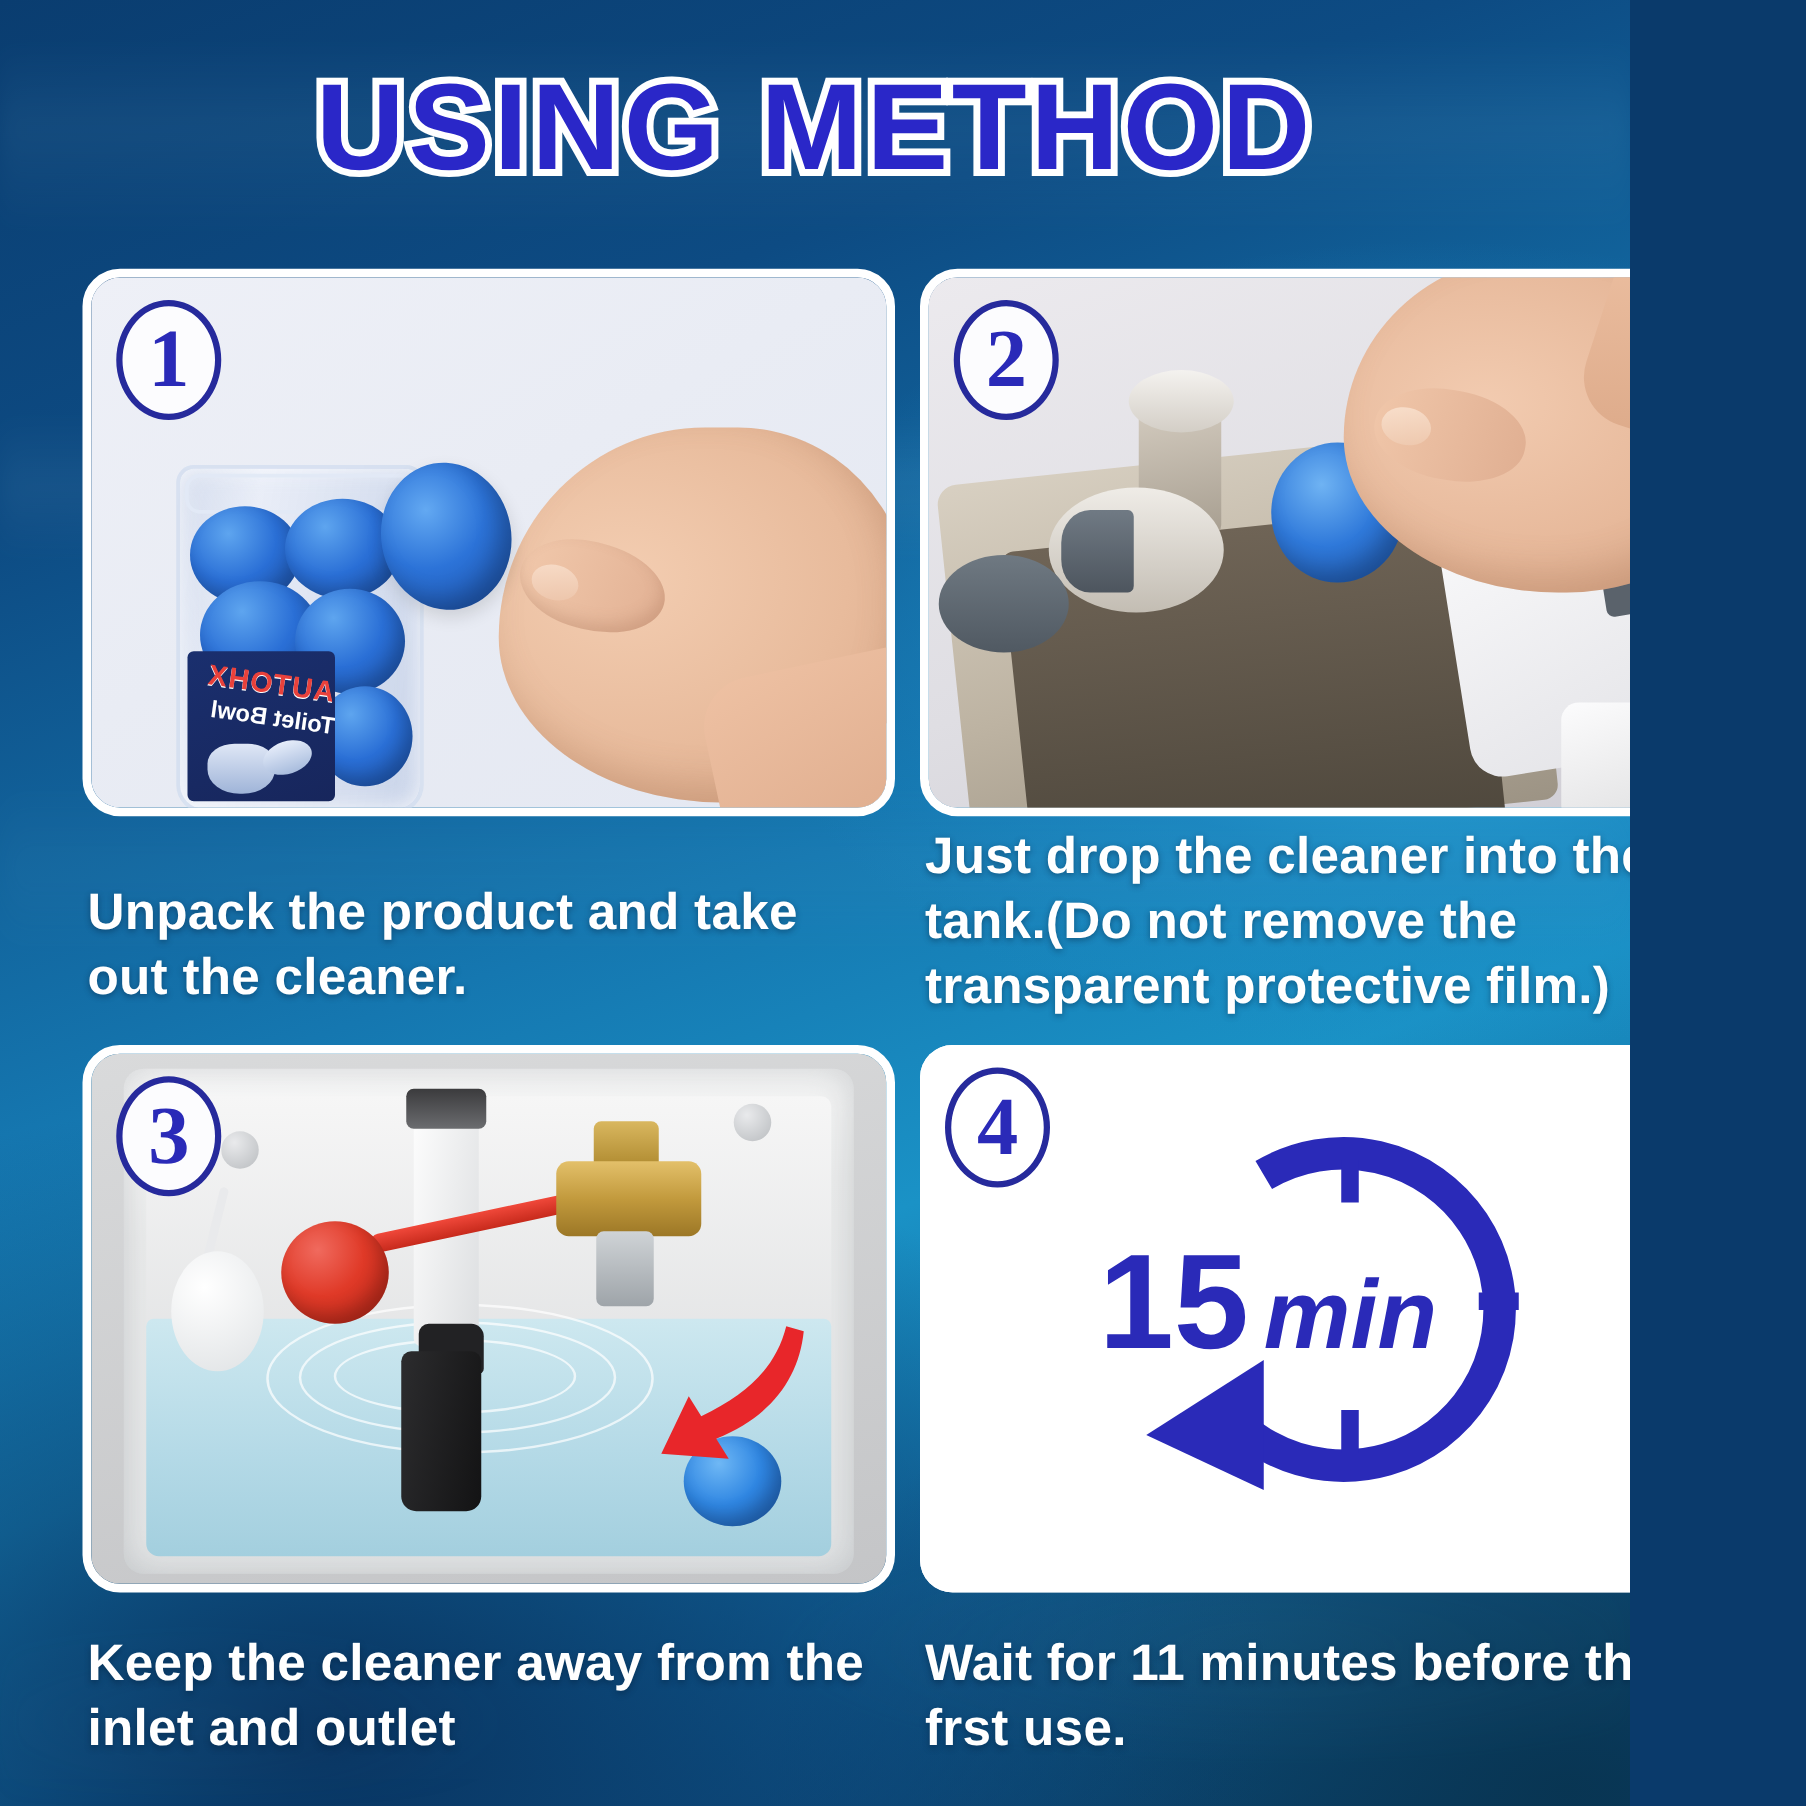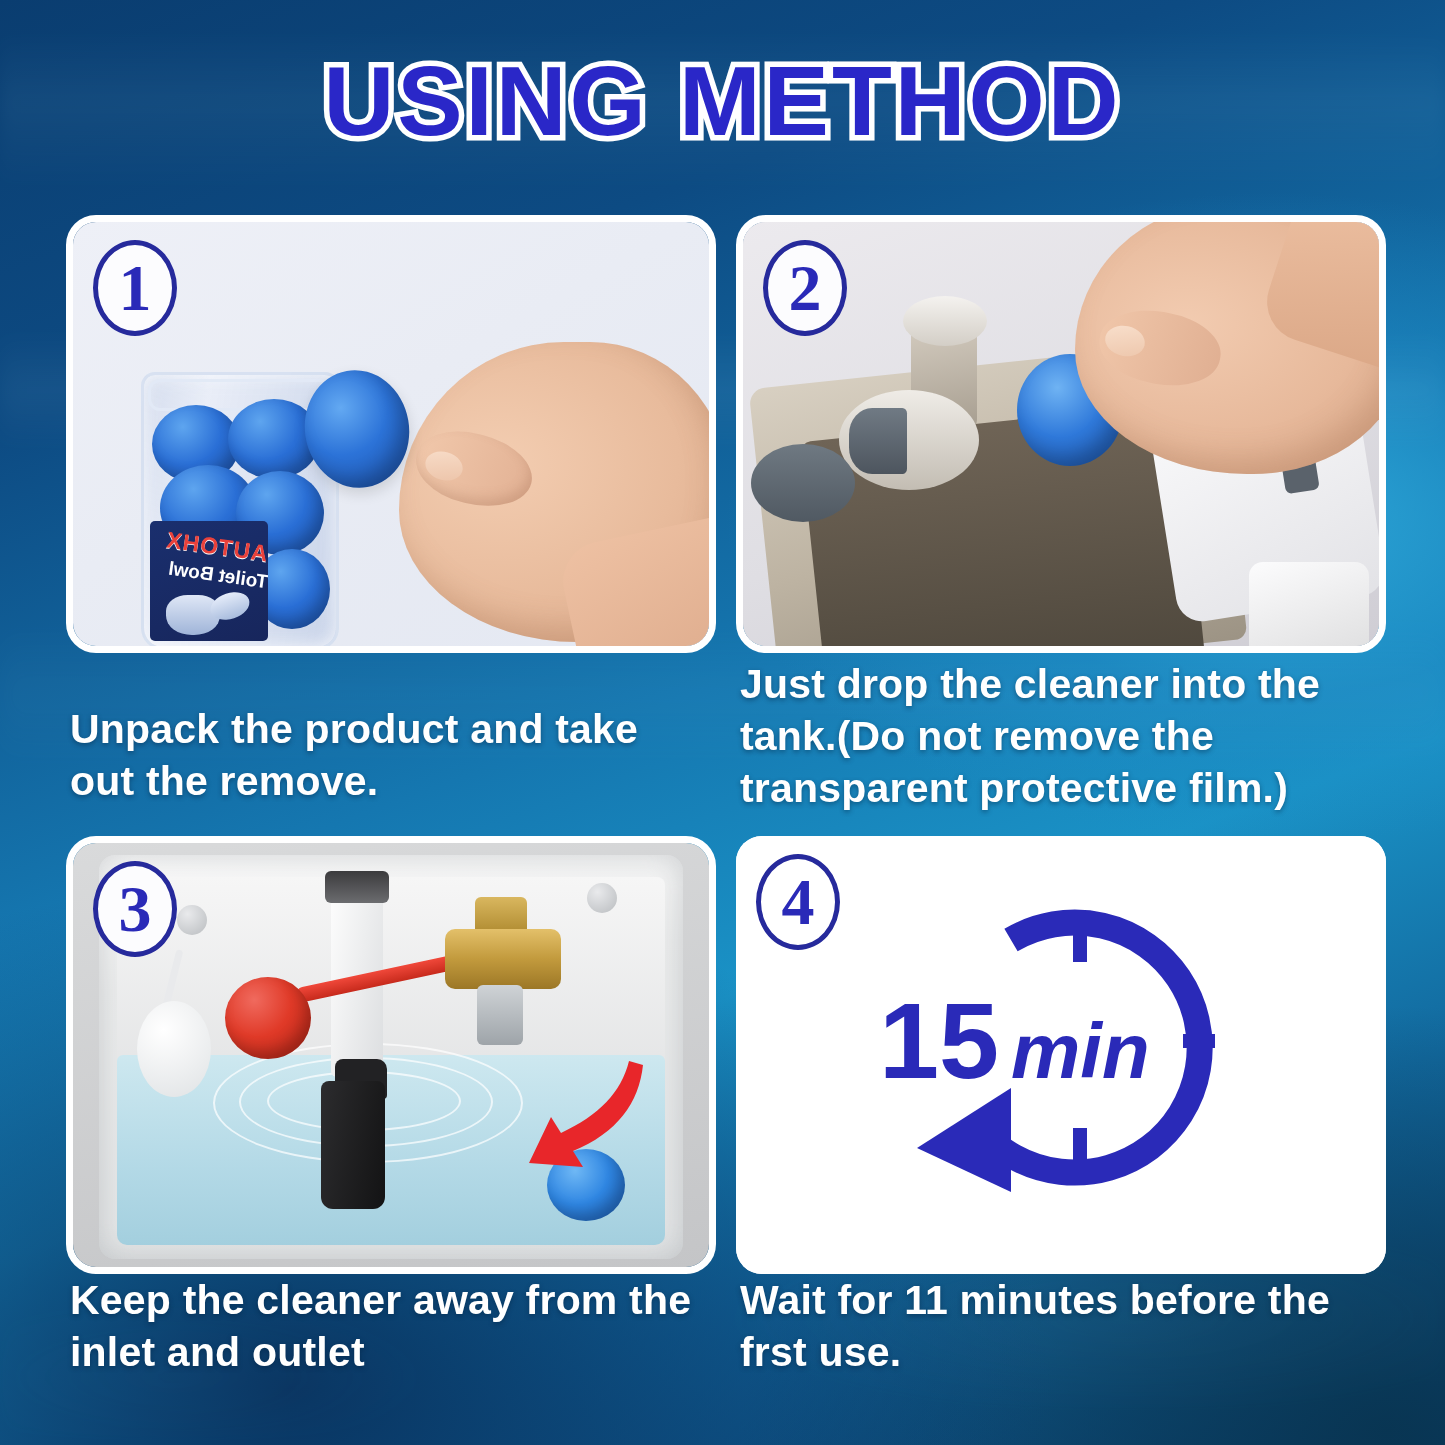--- a/index.html
+++ b/index.html
@@ -2,21 +2,21 @@
 <html><head>
 <meta charset="utf-8">
 <style>
   html, body {
     margin: 0;
     padding: 0;
     background: #0a3a6b;
   }
   #page {
     position: relative;
-    width: 1445px;
+    width: 1304px;
     height: 1445px;
     overflow: hidden;
     font-family: "Liberation Sans", sans-serif;
     background:
       radial-gradient(ellipse 700px 420px at 88% 36%, rgba(46,170,218,0.95) 0%, rgba(30,140,198,0.55) 42%, rgba(20,90,150,0.0) 78%),
       radial-gradient(ellipse 900px 600px at 20% 96%, rgba(8,48,92,0.95) 0%, rgba(10,60,110,0.5) 50%, rgba(12,70,120,0) 85%),
       radial-gradient(ellipse 760px 500px at 96% 99%, rgba(8,52,80,0.9) 0%, rgba(10,62,96,0.4) 55%, rgba(12,70,110,0) 85%),
       linear-gradient(160deg, #0a3d70 0%, #0d4b83 22%, #1577b0 48%, #1a92c6 64%, #12699e 80%, #0b3c68 100%);
   }
 
@@ -98,21 +98,21 @@
     color: #ffffff;
     font-size: 41px;
     font-weight: 700;
     line-height: 1.27;
     letter-spacing: .2px;
     text-shadow: 0 2px 5px rgba(0,30,60,.45);
     padding: 0 4px;
   }
   .cap-r1c1 { margin-top: 50px; }
   .cap-r1c2 { margin-top: 5px; }
-  .cap-r2   { }
+  .cap-r2   { margin-top: 30px; }
 
   
   .s1 { background: linear-gradient(150deg,#eef0f7 0%,#e9ecf4 45%,#e4e8f2 100%); }
   .jar {
     position: absolute; left: 68px; top: 150px;
     width: 192px; height: 272px;
     border-radius: 14px 14px 22px 22px;
     background: linear-gradient(100deg, rgba(205,215,235,.75) 0%, rgba(232,238,250,.5) 28%, rgba(180,196,226,.6) 100%);
     border: 3px solid rgba(215,224,240,.95);
     box-shadow: inset 0 0 18px rgba(255,255,255,.8);
@@ -377,21 +377,21 @@
           </div>
           <div class="held-ball"></div>
           <div class="hand1">
             <div class="thumb"></div>
             <div class="nail"></div>
             <div class="wrist"></div>
           </div>
         </div>
         <div class="badge">1</div>
       </div>
-      <div class="caption cap-r1c1">Unpack the product and take out the remove.</div>
+      <div class="caption cap-r1c1">Unpack the product and take out the cleaner.</div>
     </div>
 
     <div class="cell">
       <div class="card">
         <div class="scene s2">
           <div class="wall"></div>
           <div class="tank">
             <div class="tankinner"></div>
           </div>
           <div class="valve"></div>

